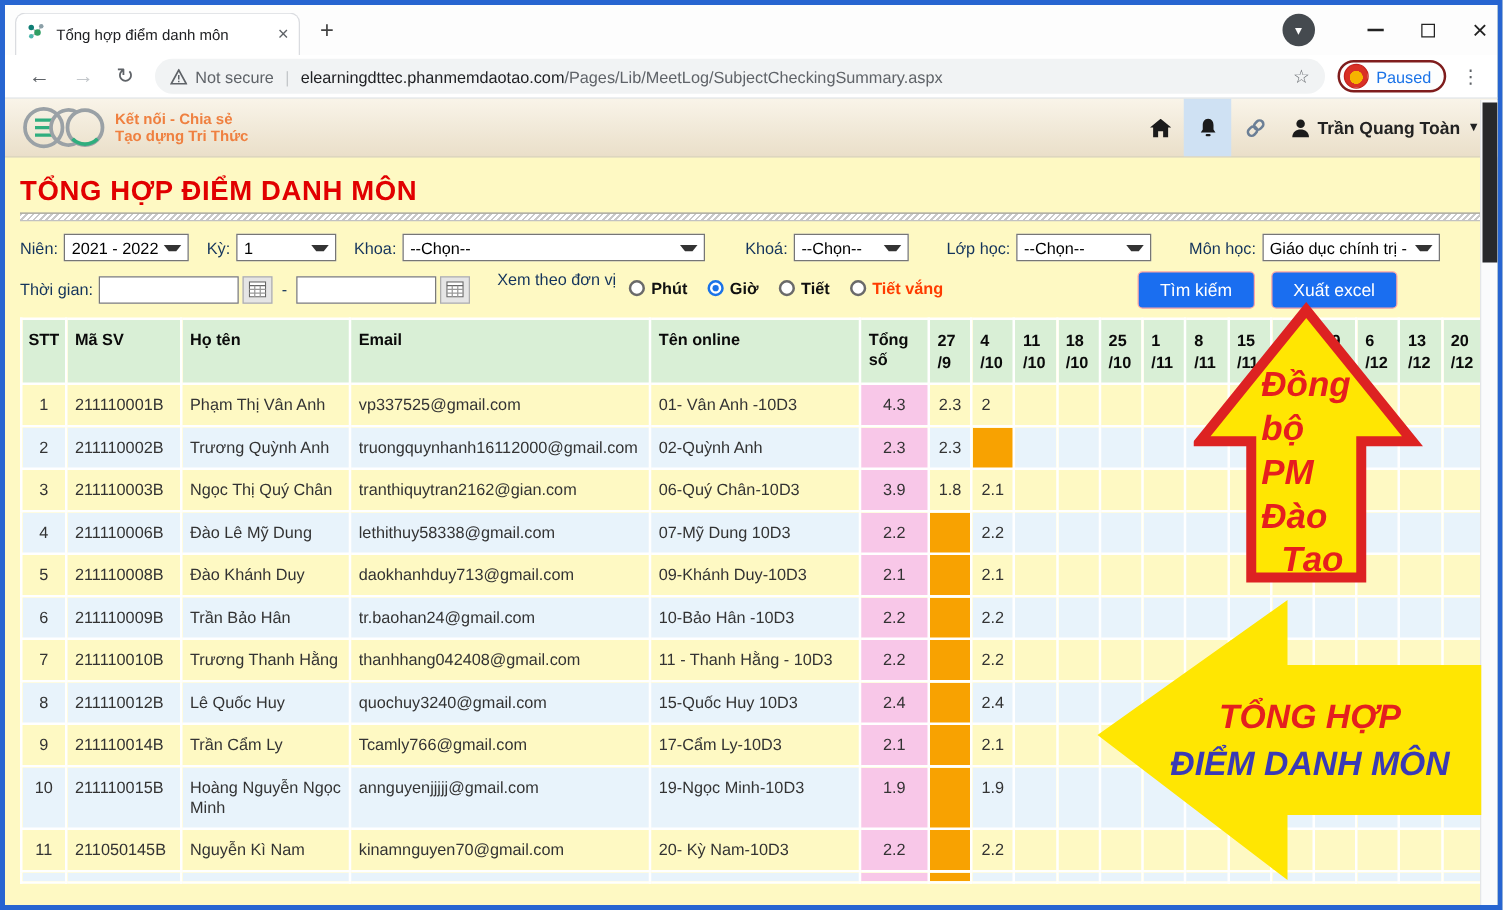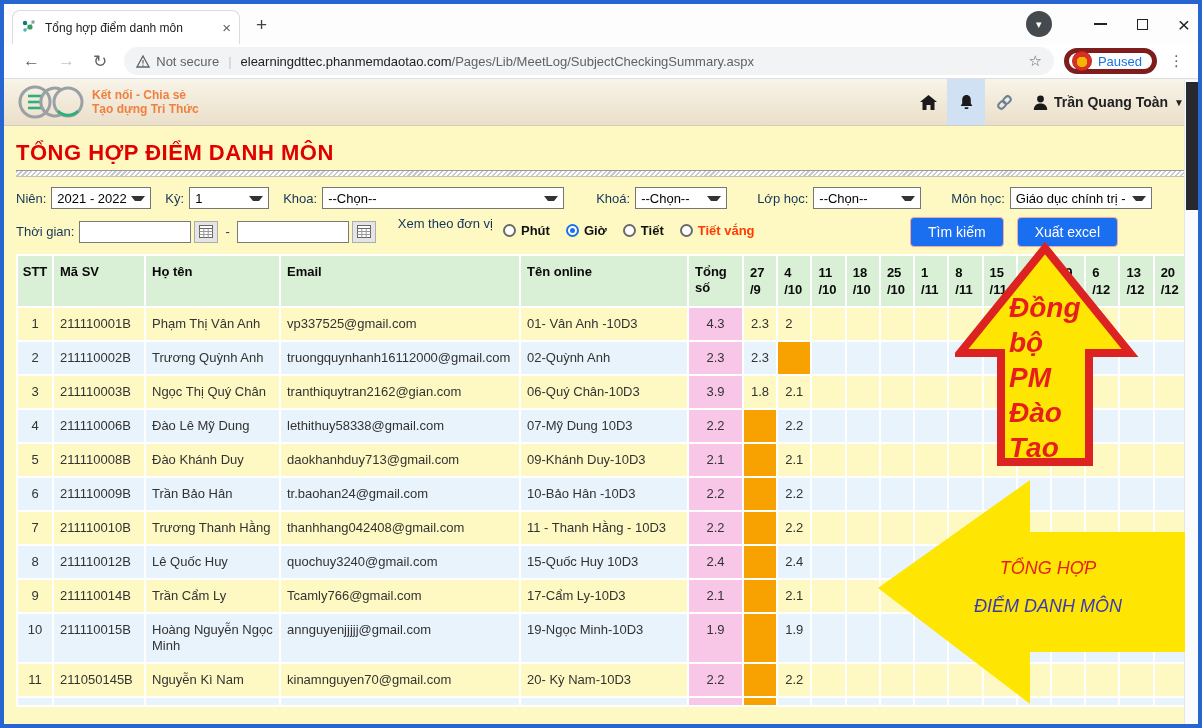--- a/index.html
+++ b/index.html
@@ -26,21 +26,21 @@
   .toolbar { height:35px; background:#fff; border-bottom:1px solid #dcdfe3; display:flex; align-items:center; padding:0 10px; }
   .nav-ic { font-size:17px; color:#5f6368; margin:0 9px; }
   .nav-ic.disabled { color:#c3c7cb; }
   .omnibox { flex:1; height:28px; margin:0 10px 0 8px; background:#f1f3f4; border-radius:15px;
              display:flex; align-items:center; padding:0 12px; font-size:13px; }
   .omnibox .sep { color:#c4c7ca; margin:0 9px; }
   .url-domain { color:#202124; }
   .url-path { color:#5f6368; }
   .notsec { color:#5f6368; display:flex; align-items:center; gap:6px; }
   .star { margin-left:auto; font-size:15px; color:#5f6368; }
-  .paused { height:26px; border:5px solid #7f1d1d; background:#fdfefe; border-radius:13px;
+  .paused { height:26px; border:2px solid #7f1d1d; background:#fdfefe; border-radius:13px;
             display:flex; align-items:center; gap:6px; padding:0 10px 0 3px; margin-right:8px; }
   .paused-avatar { width:20px; height:20px; border-radius:50%;
             background:radial-gradient(circle at 50% 55%, #f6b300 0 38%, #d93025 40%); border:1px solid #c5221f; }
   .paused-text { color:#1a73e8; font-size:13px; }
   .dots { font-size:15px; color:#5f6368; margin:0 4px; }
 
   
   .site-header { height:47px; background:linear-gradient(#f9f4e9,#eadfc9); border-bottom:1px solid #d4cdbd;
                  display:flex; align-items:center; padding:0 14px; }
   .logo { display:flex; align-items:center; gap:8px; }
@@ -96,22 +96,22 @@
 
   
   .scroll-track { position:absolute; left:1180px; top:76px; width:14px; height:644px; background:#fafbfc;
                   border-left:1px solid #e4e6e8; }
   .scroll-thumb { position:absolute; left:1px; top:2px; width:12px; height:128px; background:#27292c; }
 
   
   .ann { position:absolute; pointer-events:none; }
   .up-arrow-text { position:absolute; left:54px; width:100px; color:#e61e1e; font-size:28px; font-weight:bold;
                    font-style:italic; line-height:35px; }
-  .left-arrow-line { position:absolute; width:272px; left:40px; text-align:center; font-size:18px;
-                     font-weight:normal; font-style:italic; white-space:nowrap; }
+  .left-arrow-line { position:absolute; width:272px; left:40px; text-align:center; font-size:27px;
+                     font-weight:bold; font-style:italic; white-space:nowrap; }
 </style>
 </head>
 <body>
 
 <div class="screen">
  <div class="inner">
 
   <div class="titlebar">
     <div class="tab">
       <span>
@@ -633,21 +633,21 @@
   </div>
 
   <div class="ann" style="left:951px;top:236px;width:190px;height:230px;">
     <svg width="190" height="230" viewBox="0 0 190 230">
       <polygon points="90,8 5,113 46,113 46,222 134,222 134,113 175,113" fill="var(--arrow-yellow,#ffe602)" stroke="var(--arrow-red,#dd2222)" stroke-width="8" stroke-linejoin="miter"></polygon>
     </svg>
     <div class="up-arrow-text" style="top:50px;">Đồng</div>
     <div class="up-arrow-text" style="top:85px;">bộ</div>
     <div class="up-arrow-text" style="top:120px;">PM</div>
     <div class="up-arrow-text" style="top:155px;">Đào</div>
-    <div class="up-arrow-text" style="top:190px;">Tạo</div>
+    <div class="up-arrow-text" style="top:190px;margin-left:16px;">Tạo</div>
   </div>
 
   <div class="ann" style="left:868px;top:470px;width:318px;height:236px;">
     <svg width="318" height="236" viewBox="0 0 318 236">
       <polygon points="6,114 158,6 158,58 313,58 313,178 158,178 158,230" fill="var(--arrow-yellow,#ffe602)"></polygon>
     </svg>
     <div class="left-arrow-line" style="top:84px;color:var(--la1,#e41f1f);">TỔNG HỢP</div>
     <div class="left-arrow-line" style="top:122px;color:var(--la2,#3a3ab5);">ĐIỂM DANH MÔN</div>
   </div>
 

